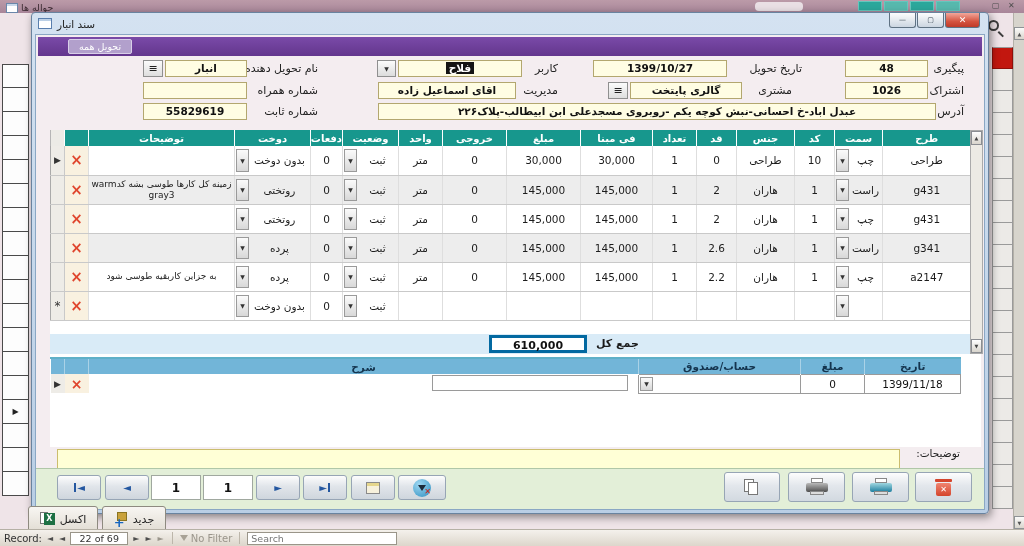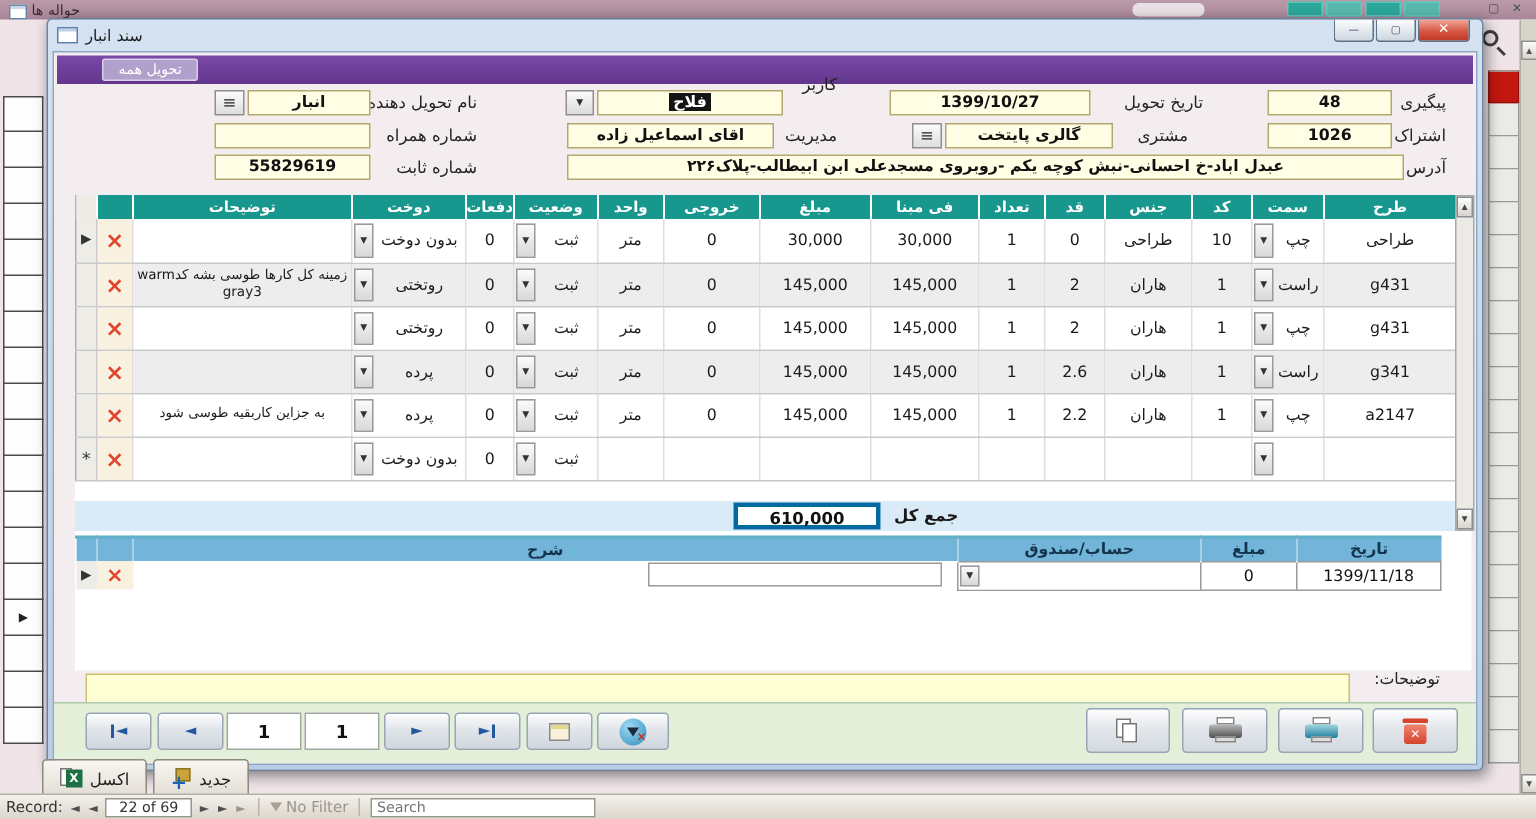--- a/index.html
+++ b/index.html
@@ -216,21 +216,21 @@
     <div class="win-body">
 
       <div class="banner">
         <button class="deliver-all">تحویل همه</button>
       </div>
 
       <div class="hlabel" style="right:20px;top:27px;">پیگیری</div>
       <div class="hfield" style="right:56px;top:25px;width:83px;">48</div>
       <div class="hlabel" style="right:182px;top:27px;">تاریخ تحویل</div>
       <div class="hfield" style="right:257px;top:25px;width:134px;">1399/10/27</div>
-      <div class="hlabel" style="right:426px;top:15px;">کاربر</div>
+      <div class="hlabel" style="right:426px;top:27px;">کاربر</div>
       <div class="hfield" style="right:462px;top:25px;width:124px;"><span class="sel-text">فلاح</span></div>
       <div class="ddbtn" style="right:588px;top:25px;">▼</div>
       <div class="hlabel" style="right:666px;top:27px;">نام تحویل دهنده</div>
       <div class="hfield" style="right:737px;top:25px;width:82px;">انبار</div>
       <div class="hbtn" style="right:821px;top:25px;">≡</div>
 
       <div class="hlabel" style="right:20px;top:49px;">اشتراک</div>
       <div class="hfield" style="right:56px;top:47px;width:83px;">1026</div>
       <div class="hlabel" style="right:192px;top:49px;">مشتری</div>
       <div class="hfield" style="right:242px;top:47px;width:112px;">گالری پایتخت</div>

